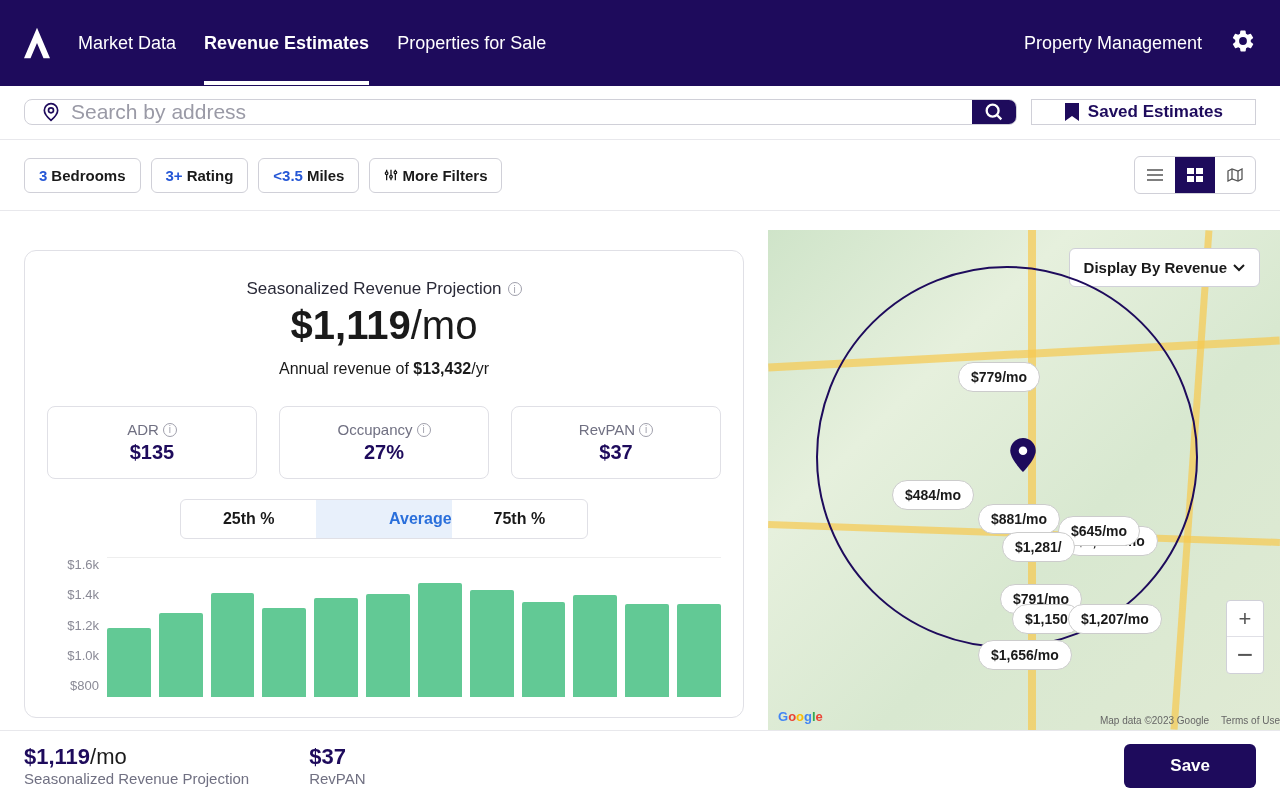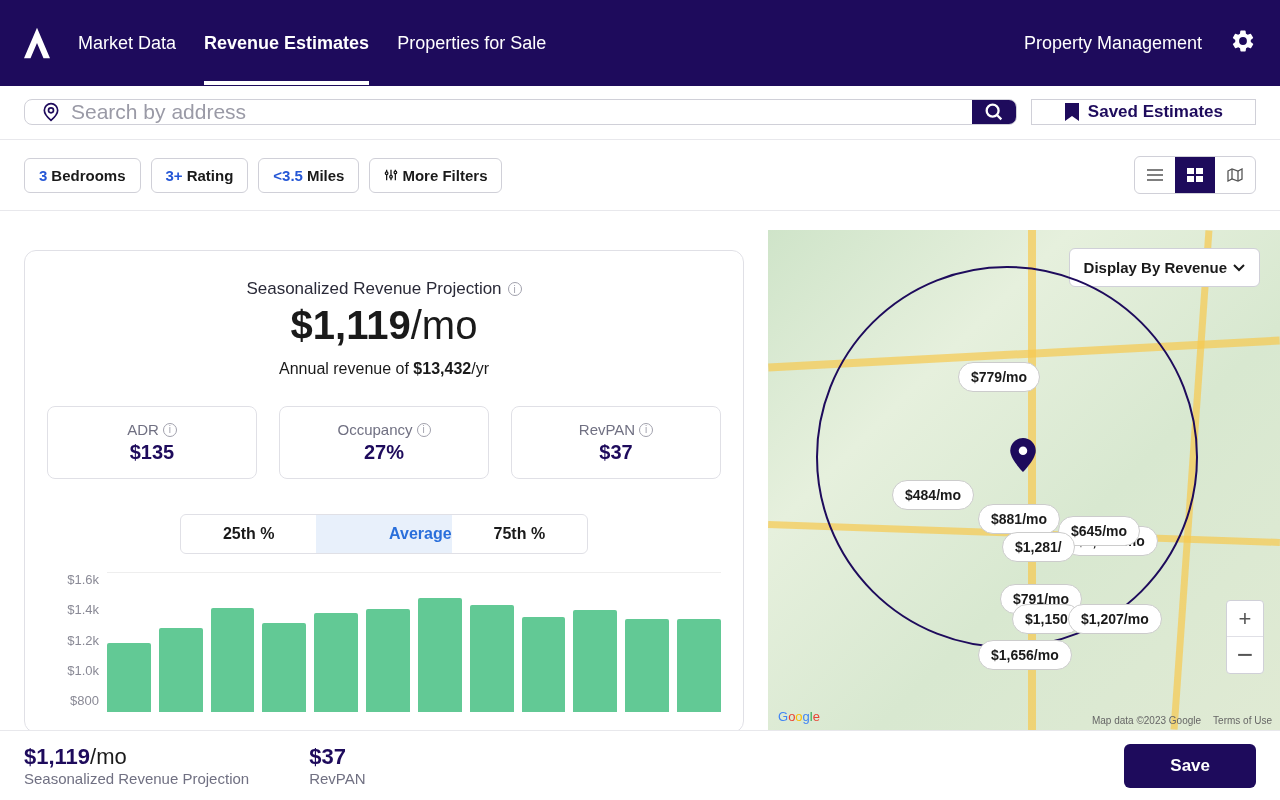--- a/index.html
+++ b/index.html
@@ -47,39 +47,39 @@
 .srp-value { font-size: 40px; font-weight: 800; color: #1a1a1a; margin-top: 4px; }
 .srp-value .mo { font-weight: 500; }
 .srp-annual { font-size: 16px; margin-top: 12px; }
 .srp-annual b { font-weight: 800; }
 
 .metrics { display: flex; gap: 22px; margin-top: 28px; }
 .metric { flex: 1; border: 1px solid #e0e0e6; border-radius: 8px; padding: 14px 10px; text-align: center; }
 .metric-label { font-size: 15px; color: #707082; display: inline-flex; align-items: center; gap: 4px; }
 .metric-value { font-size: 20px; font-weight: 800; color: #1e0b5c; margin-top: 2px; }
 
-.tabs { display: flex; margin: 35px auto 0; width: 408px; border: 1px solid #e0e0e6; border-radius: 6px; overflow: hidden; }
+.tabs { display: flex; margin: 20px auto 0; width: 408px; border: 1px solid #e0e0e6; border-radius: 6px; overflow: hidden; }
 .tab { flex: 1; text-align: center; padding: 10px 0; font-size: 16px; font-weight: 600; cursor: pointer; }
 .tab.active { background: #e8f0fb; color: #2a6fdb; text-align: right; }
 
 .chart { margin-top: 18px; position: relative; height: 140px; }
 .y-axis { position: absolute; left: 0; top: 0; bottom: 0; width: 52px; display: flex; flex-direction: column; justify-content: space-between; font-size: 13px; color: #8a8a96; text-align: right; padding-bottom: 4px; }
 .bars { position: absolute; left: 60px; right: 0; bottom: 0; top: 0; display: flex; gap: 8px; align-items: flex-end; border-top: 1px solid #eee; }
 .bar { flex: 1; background: #62c995; border-radius: 2px 2px 0 0; }
 
 
 .map-dropdown { position: absolute; top: 18px; right: 20px; background: #fff; border: 1px solid #d0d0d8; border-radius: 6px; padding: 10px 14px; font-size: 15px; font-weight: 600; cursor: pointer; display: flex; align-items: center; gap: 6px; }
 .map-circle { position: absolute; top: 36px; left: 48px; width: 382px; height: 382px; border: 2px solid #1e0b5c; border-radius: 50%; }
 .map-pin-center { position: absolute; top: 208px; left: 242px; }
 .map-price { position: absolute; background: #fff; border: 1px solid #ccc; border-radius: 18px; padding: 6px 12px; font-size: 14px; font-weight: 700; white-space: nowrap; cursor: pointer; }
 .zoom-ctrl { position: absolute; right: 16px; bottom: 56px; width: 38px; background: #fff; border: 1px solid #d0d0d8; border-radius: 4px; overflow: hidden; }
 .zoom-btn { height: 36px; display: flex; align-items: center; justify-content: center; font-size: 22px; font-weight: 400; cursor: pointer; border-bottom: 1px solid #e0e0e6; color: #555; }
 .zoom-btn:last-child { border-bottom: none; font-size: 28px; }
-.map-attrib { position: absolute; bottom: 4px; right: 8px; font-size: 10px; color: #666; display: flex; gap: 12px; }
-.map-google { position: absolute; bottom: 6px; left: 10px; font-size: 13px; font-weight: 400; }
+.map-attrib { position: absolute; bottom: 4px; right: 0; font-size: 10px; color: #666; display: flex; gap: 12px; }
+.map-google { position: absolute; bottom: 6px; left: 10px; font-size: 13px; font-weight: 700; }
 .map-google span:nth-child(1){color:#4285F4}.map-google span:nth-child(2){color:#EA4335}.map-google span:nth-child(3){color:#FBBC05}.map-google span:nth-child(4){color:#4285F4}.map-google span:nth-child(5){color:#34A853}.map-google span:nth-child(6){color:#EA4335}
 .road { position: absolute; background: #f7c94f; opacity: 0.7; }
 
 
 .bottom-bar { position: absolute; bottom: 0; left: 0; right: 0; height: 70px; background: #fff; border-top: 1px solid #e8e8ec; display: flex; align-items: center; padding: 0 24px; gap: 60px; }
 .bb-item { display: flex; flex-direction: column; }
 .bb-value { font-size: 22px; font-weight: 800; color: #1e0b5c; }
 .bb-value .mo { font-weight: 500; color: #1a1a1a; }
 .bb-label { font-size: 15px; color: #707082; }
 .bb-spacer { flex: 1; }

